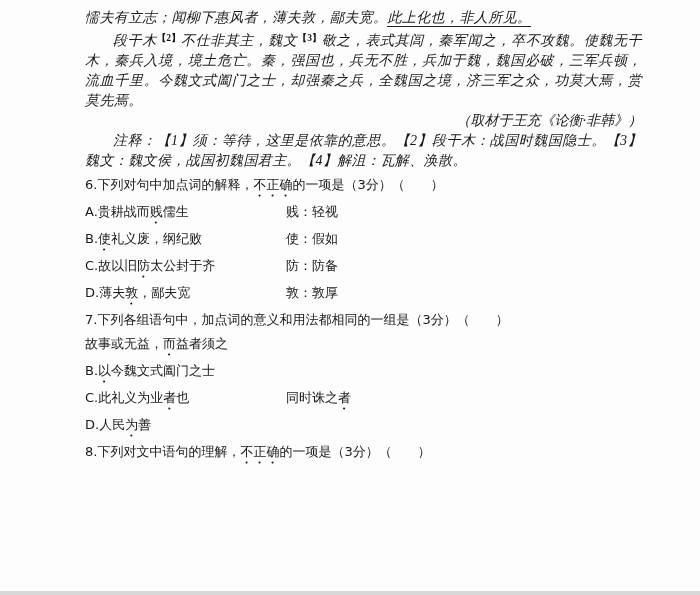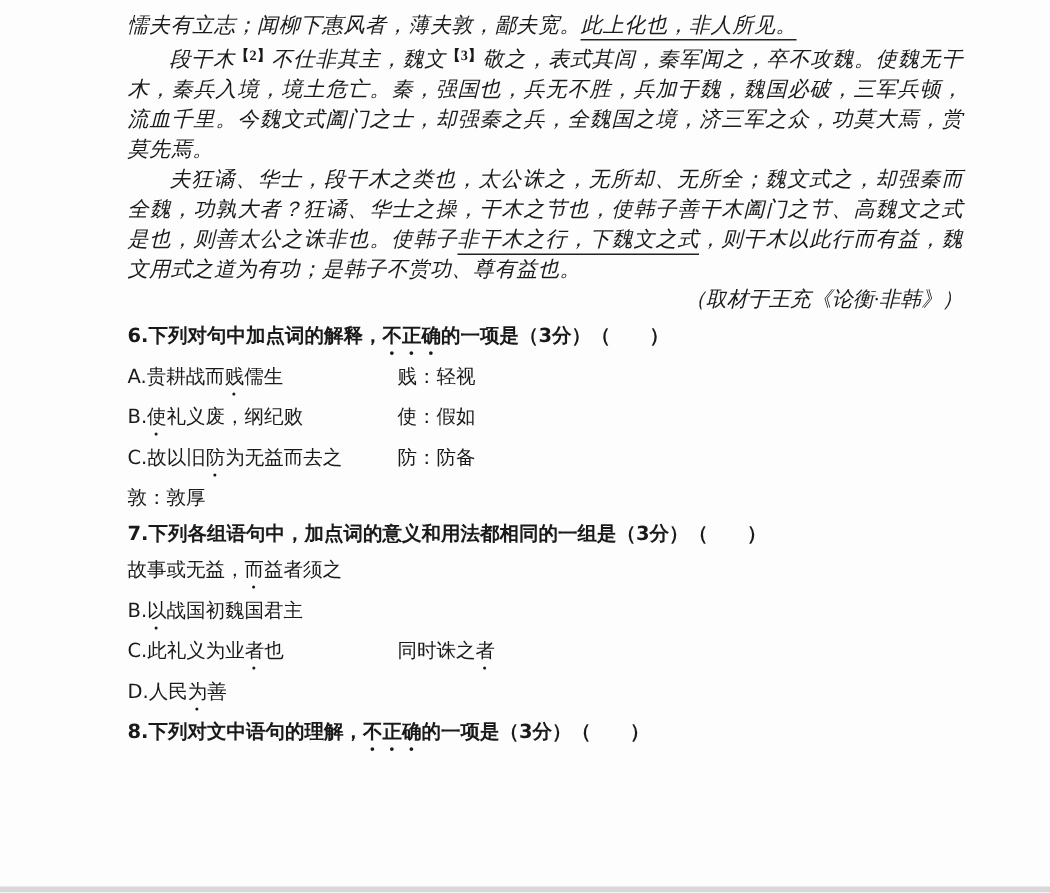--- a/index.html
+++ b/index.html
@@ -35,22 +35,22 @@
     letter-spacing: 0;
     font-style: normal;
     font-weight: bold;
   }
   
   .questions {
     font-family: "DejaVu Sans", "Liberation Sans", sans-serif;
     font-size: 13px;
     margin-top: 2px;
   }
-  .stem { margin: 0; line-height: 24px; white-space: nowrap; font-weight: bold; }
-  .opt-row { display: flex; line-height: 24px; white-space: nowrap; }
+  .stem { margin: 0; line-height: 24px; white-space: nowrap; }
+  .opt-row { display: flex; line-height: 24px; white-space: nowrap; gap: 21px; }
   .opt-row .left  { width: 180px; flex: 0 0 180px; }
   .opt-row .right { flex: 1; }
   .dot {
     -webkit-text-emphasis: filled dot #1a1a1a;
     -webkit-text-emphasis-position: under right;
     text-emphasis: filled dot #1a1a1a;
     text-emphasis-position: under right;
   }
   .bottom-edge {
     position: absolute; left: 0; bottom: 0;
@@ -63,56 +63,57 @@
 
 <div class="page">
 
   <div class="passage">
 
     <p class="noindent"><span>懦夫有立志；闻柳下惠风者，薄夫敦，鄙夫宽。</span><span class="u">此上化也，非人所见。</span></p>
 
     <p><span>段干木</span><span class="sup">【2】</span><span>不仕非其主，魏文</span><span class="sup">【3】</span><span>敬之，表式其闾，秦军闻之，卒不攻魏。使魏无干木，秦兵入境，境土危亡。秦，强国也，兵无不胜，兵加于魏，魏国必破，三军兵顿，流血千里。今魏文式阖门之士，却强秦之兵，全魏国之境，济三军之众，功莫大焉，赏莫先焉。</span></p>
 
 
-    <p><span>夫狂谲、华士，段干木之类也，太公诛之，无所却、无所全；魏文式之，却强秦而全魏，功孰大者？狂谲、华士之操，干木之节也，使韩子善干木阖门之节、高魏文之式是也，则善太公之诛非也。使韩子</span><span class="u">非干木之行，下魏文之式</span><span>，则干木以此行而有益，魏文用式之道为有功；是韩子不赏功、尊有益也。</span></p>
 
     <p class="attribution">（取材于王充《论衡·非韩》）</p>
 
+    <p>注释：【1】须：等待，这里是依靠的意思。【2】段干木：战国时魏国隐士。【3】魏文：魏文侯，战国初魏国君主。【4】解沮：瓦解、涣散。</p>
   </div>
 
   <div class="questions">
 
     <div class="q6">
       <p class="stem"><span>6.下列对句中加点词的解释，</span><span class="dot">不正确</span><span>的一项是（3分）（　　）</span></p>
 
       <div class="opt-row">
         <span class="left"><span>A.贵耕战而</span><span class="dot">贱</span><span>儒生</span></span>
         <span class="right">贱：轻视</span>
       </div>
       <div class="opt-row">
         <span class="left"><span>B.</span><span class="dot">使</span><span>礼义废，纲纪败</span></span>
         <span class="right">使：假如</span>
       </div>
       <div class="opt-row">
-        <span class="left"><span>C.故以旧</span><span class="dot">防</span><span>为无益而去之</span></span>
+        <span class="left"><span>C.故以旧</span><span class="dot">防</span><span>太公封于齐</span></span>
         <span class="right">防：防备</span>
       </div>
       <div class="opt-row">
+        <span class="left"><span>D.薄夫</span><span class="dot">敦</span><span>，鄙夫宽</span></span>
         <span class="right">敦：敦厚</span>
       </div>
     </div>
 
     <div class="q7">
       <p class="stem"><span>7.下列各组语句中，加点词的意义和用法都相同的一组是（3分）（　　）</span></p>
 
       <div class="opt-row">
         <span class="right"><span>故事或无益，</span><span class="dot">而</span><span>益者须之</span></span>
       </div>
       <div class="opt-row">
-        <span class="left"><span>B.</span><span class="dot">以</span><span>战国初魏国君主</span></span>
+        <span class="left"><span>B.</span><span class="dot">以</span><span>今魏文式阖门之士</span></span>
       </div>
       <div class="opt-row">
         <span class="left"><span>C.此礼义为业</span><span class="dot">者</span><span>也</span></span>
         <span class="right"><span>同时诛之</span><span class="dot">者</span><span></span></span>
       </div>
       <div class="opt-row">
         <span class="left"><span>D.人民</span><span class="dot">为</span><span>善</span></span>
       </div>
     </div>
 

